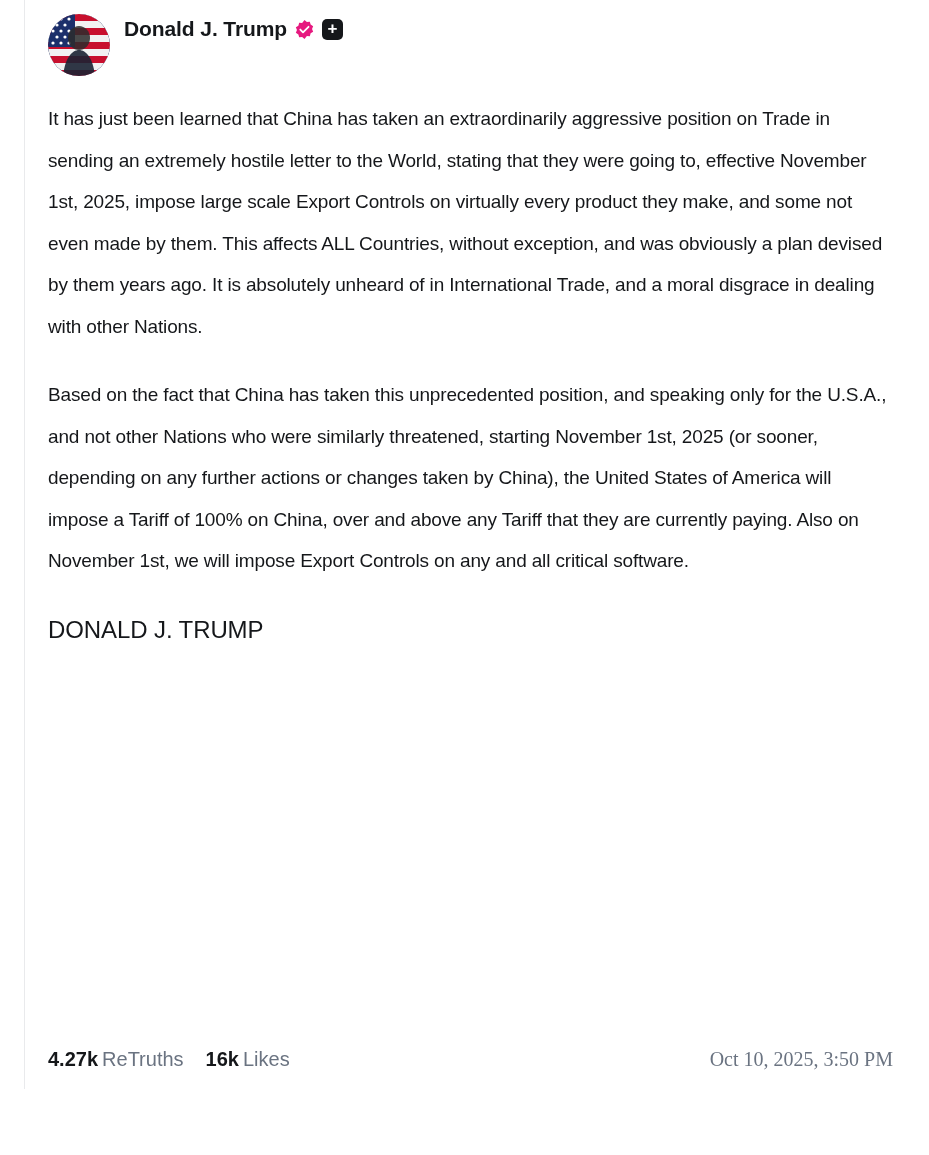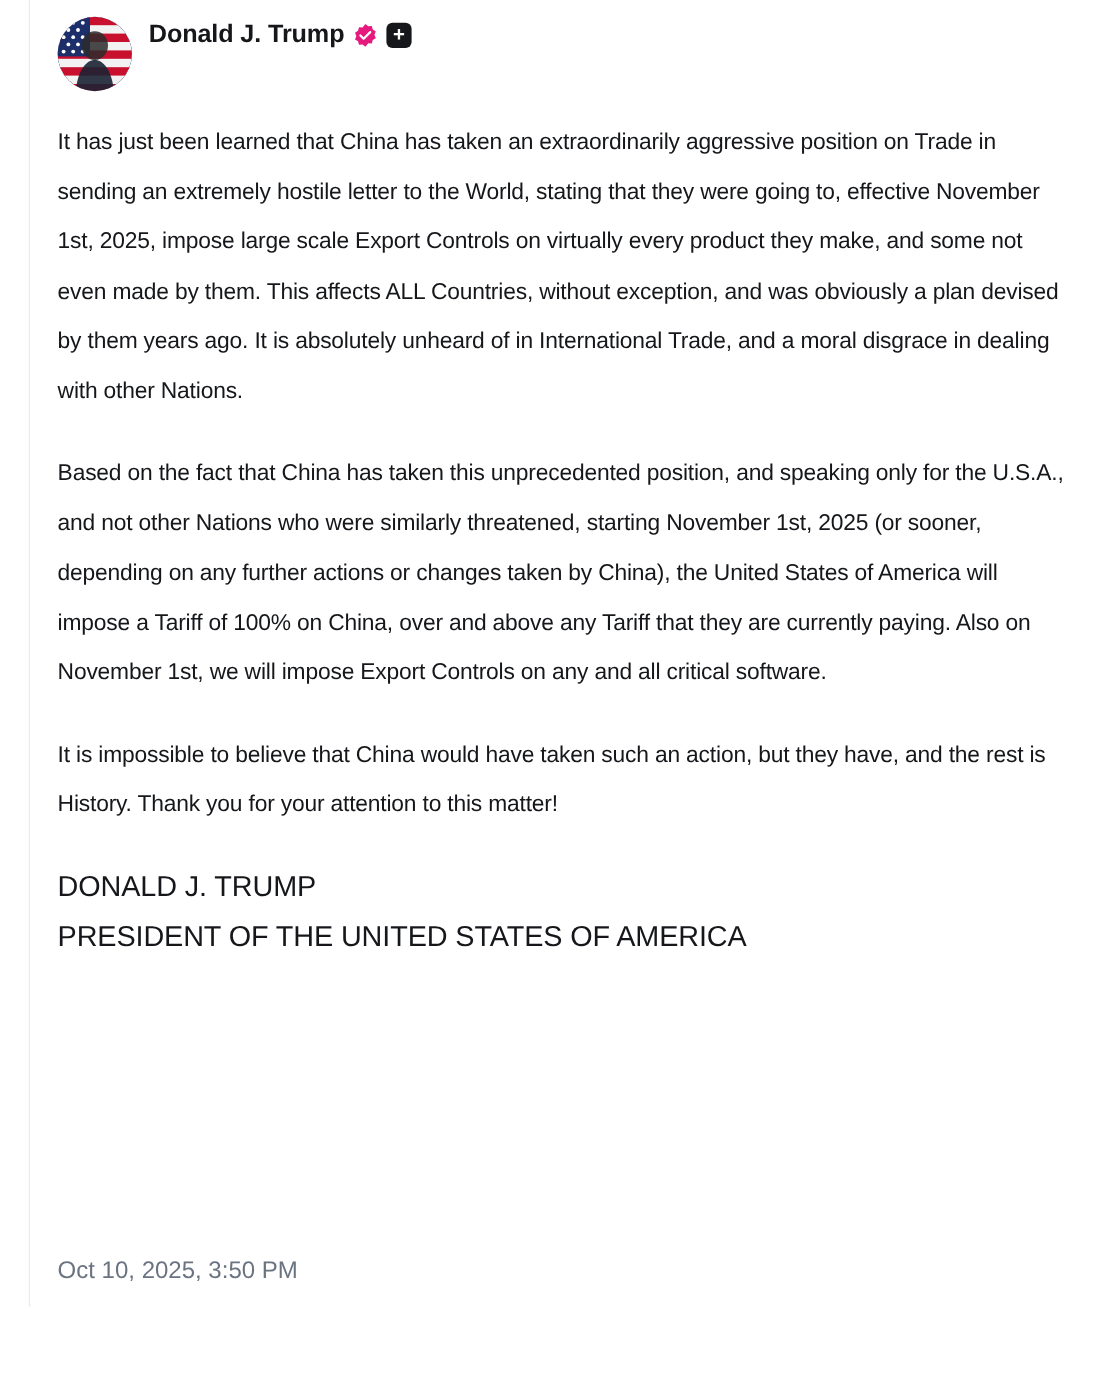--- a/index.html
+++ b/index.html
@@ -127,20 +127,21 @@
     color: #6a7381;
   }
   .stat b {
     color: #15171a;
     font-weight: bold;
     margin-right: 4px;
   }
   .timestamp {
     font-size: 20px;
     color: #6a7381;
+    font-family: Liberation Serif, serif;
   }
 </style>
 </head>
 <body>
 
 <div class="post">
 
   <div class="left-rule"></div>
 
   <div class="header">
@@ -190,22 +191,28 @@
         </svg>
         <span class="plus-badge">+</span>
       </div>
     </div>
 
   </div>
 
   <div class="body">
     <p class="para">It has just been learned that China has taken an extraordinarily aggressive position on Trade in sending an extremely hostile letter to the World, stating that they were going to, effective November 1st, 2025, impose large scale Export Controls on virtually every product they make, and some not even made by them. This affects ALL Countries, without exception, and was obviously a plan devised by them years ago. It is absolutely unheard of in International Trade, and a moral disgrace in dealing with other Nations.</p>
     <p class="para">Based on the fact that China has taken this unprecedented position, and speaking only for the U.S.A., and not other Nations who were similarly threatened, starting November 1st, 2025 (or sooner, depending on any further actions or changes taken by China), the United States of America will impose a Tariff of 100% on China, over and above any Tariff that they are currently paying. Also on November 1st, we will impose Export Controls on any and all critical software.</p>
-    <p class="para">It is impossible to believe that China would have taken such an action, but they have, and the rest is History. Thank you for your attention to this matter!</p>
     <p class="signature">DONALD J. TRUMP</p>
-    <p class="signature">PRESIDENT OF THE UNITED STATES OF AMERICA</p>
   </div>
 
   <div class="footer">
+    <div class="stats">
+      <span class="stat">
+        <b>4.27k</b><span>ReTruths</span>
+      </span>
+      <span class="stat">
+        <b>16k</b><span>Likes</span>
+      </span>
+    </div>
     <div class="timestamp">Oct 10, 2025, 3:50 PM</div>
   </div>
 
 </div>
 
 </body></html>

